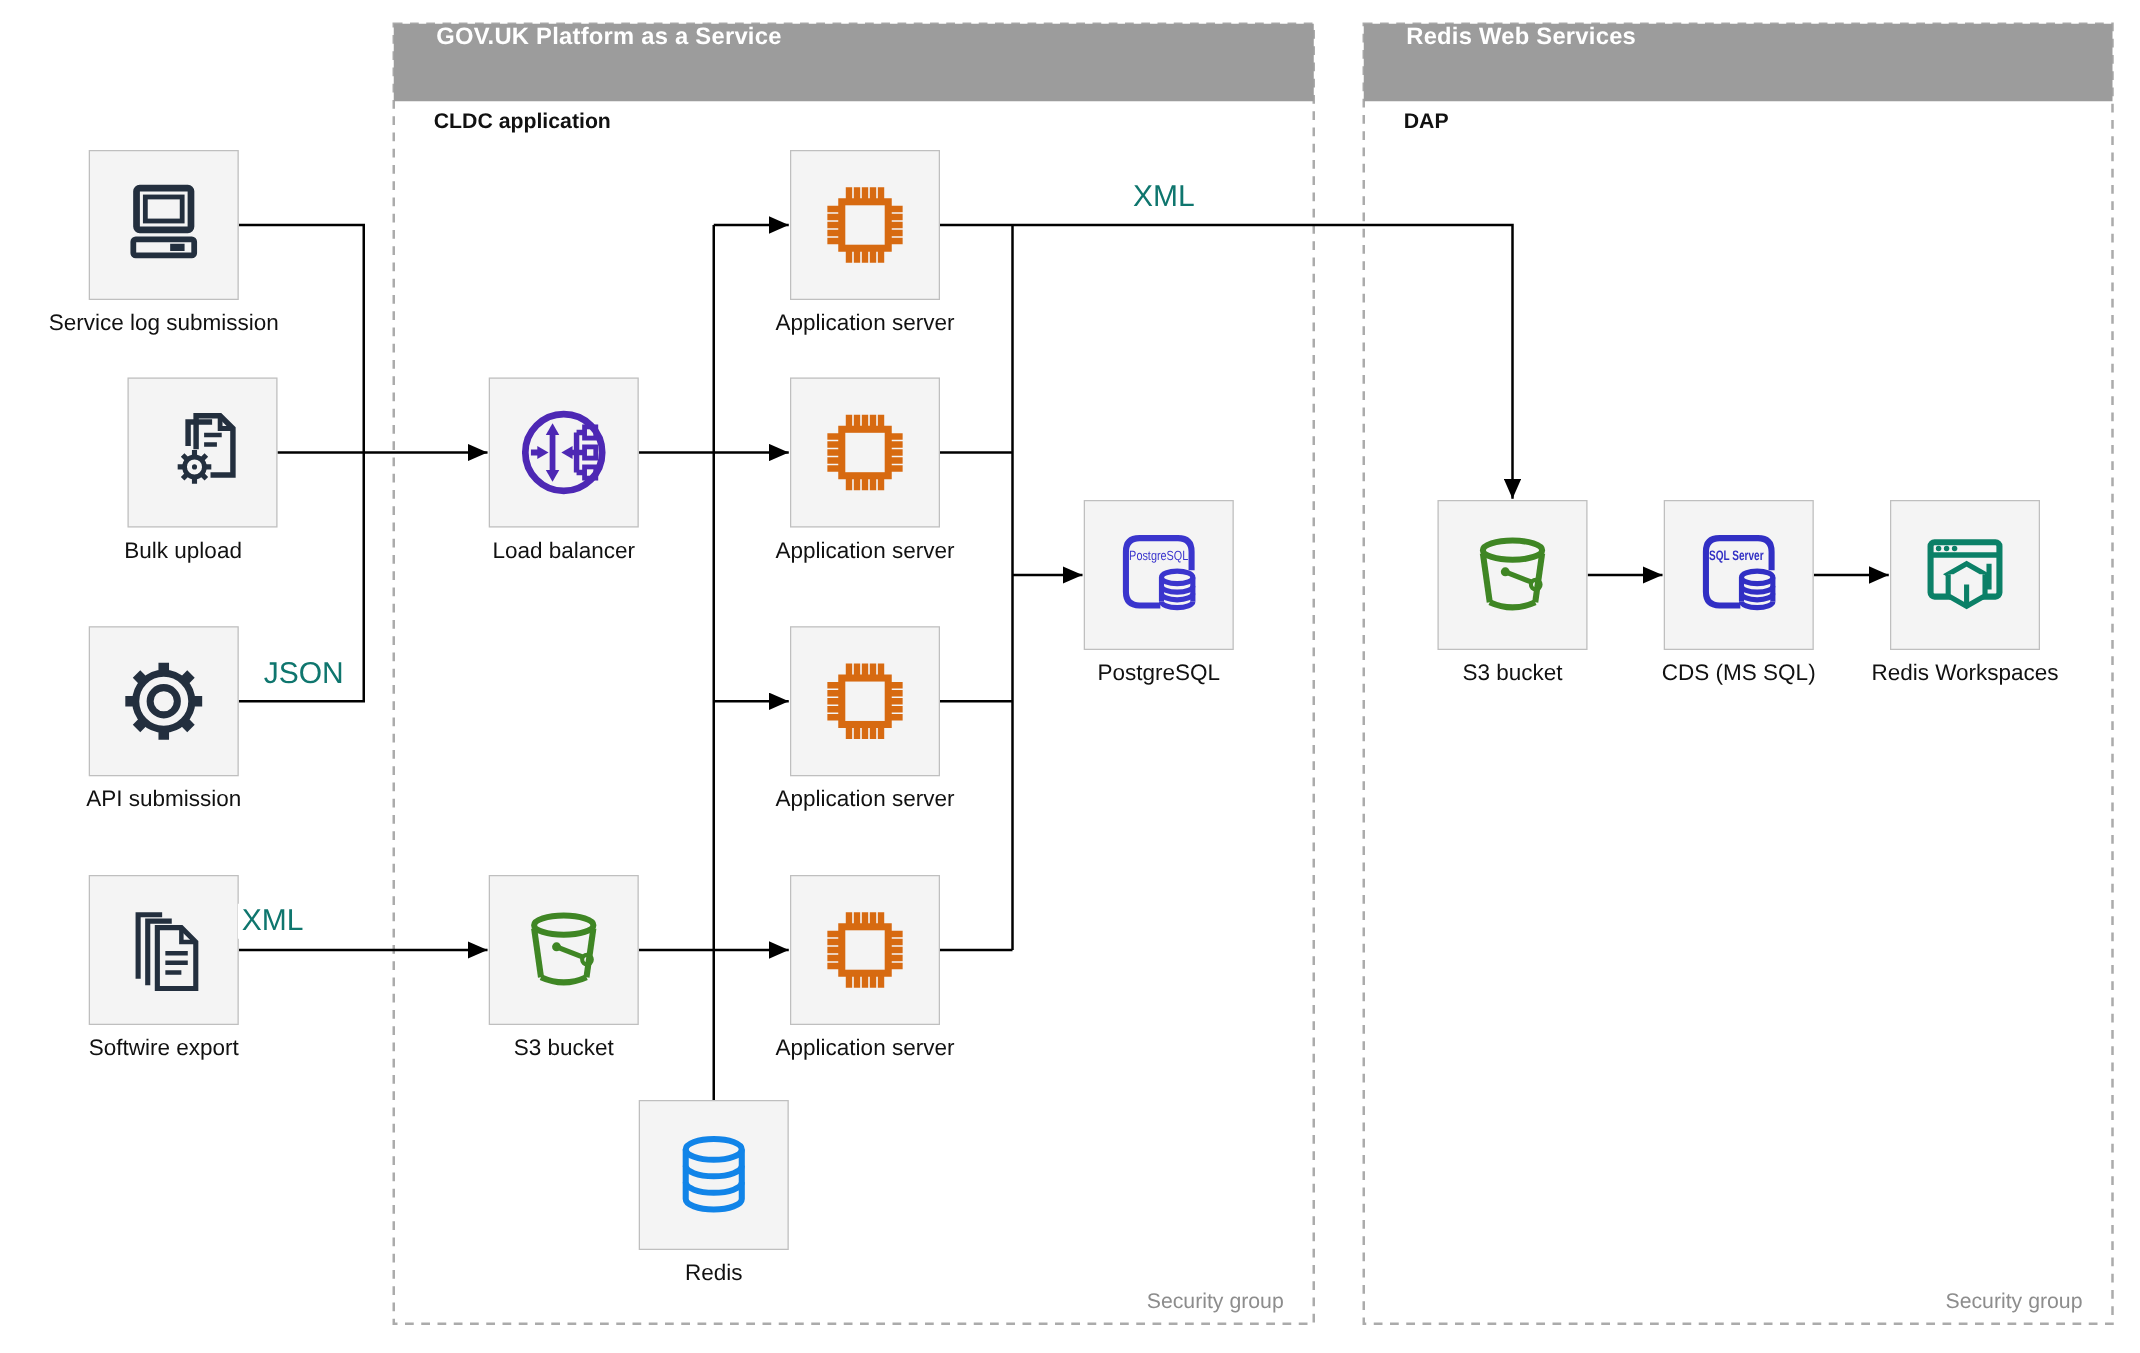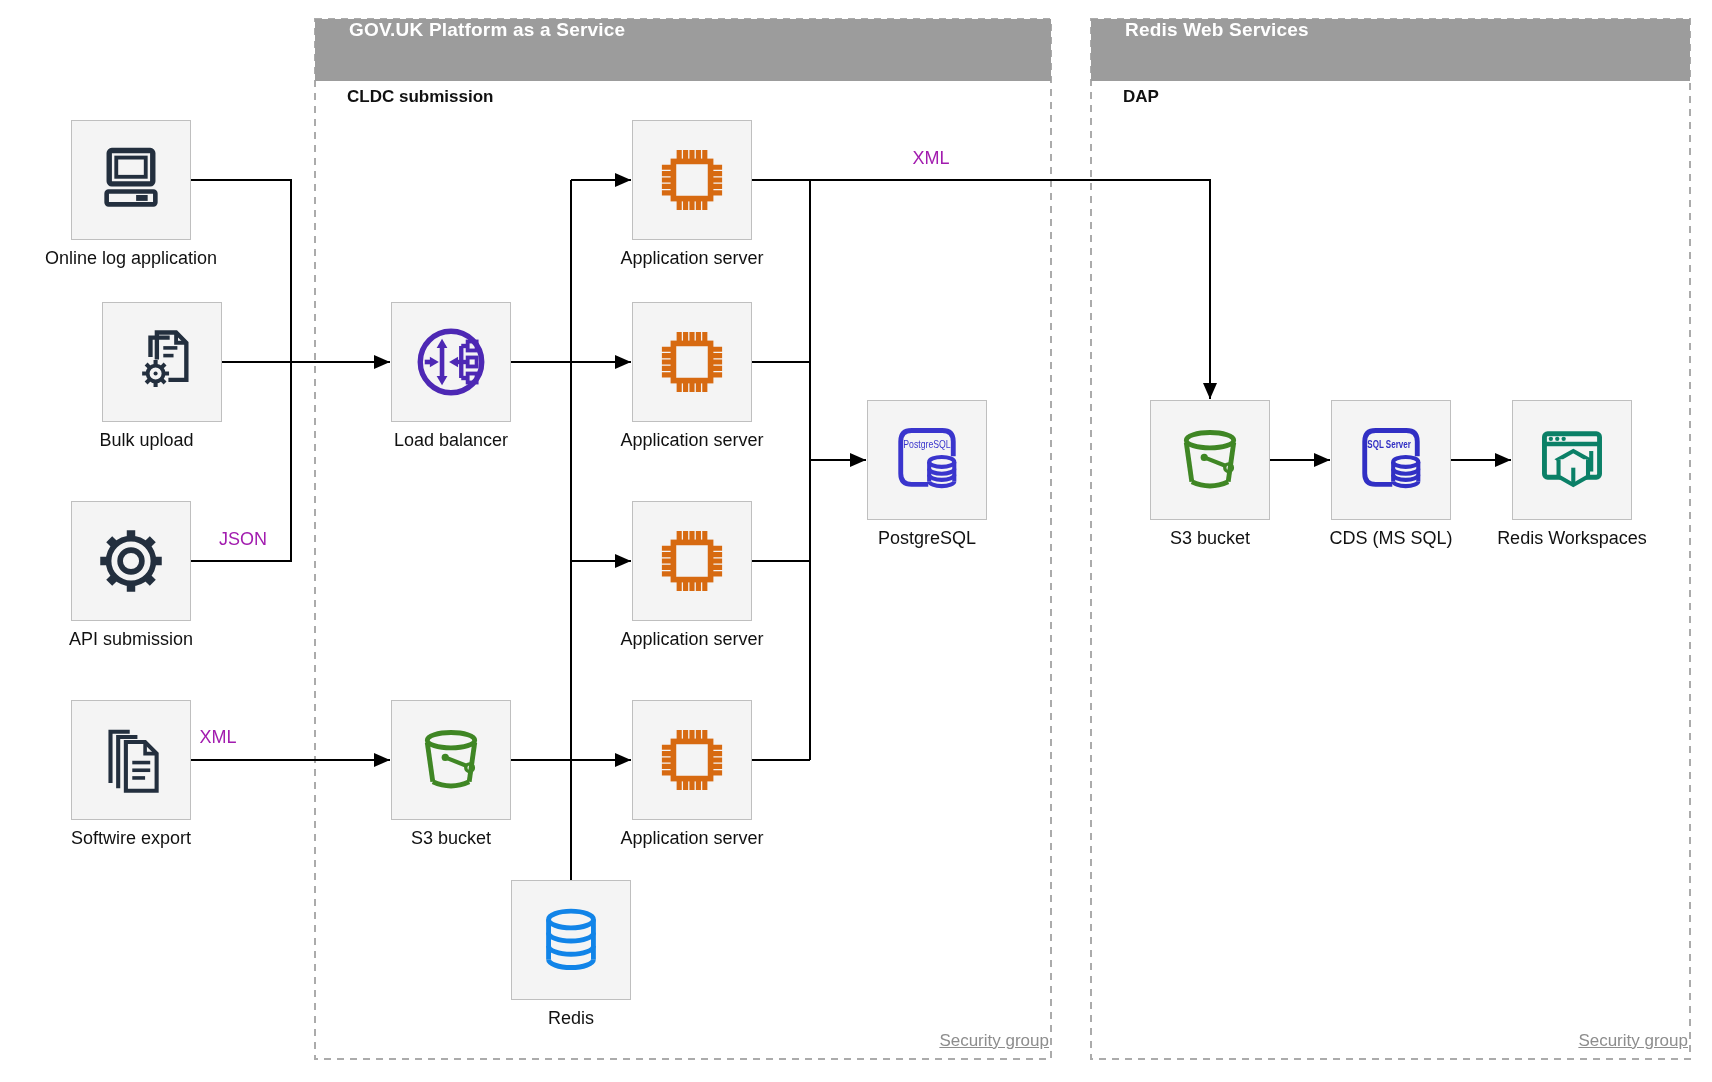--- a/index.html
+++ b/index.html
@@ -15,35 +15,35 @@
   .container{position:absolute;}
   .container-header{
     position:absolute;left:0;top:0;width:100%;height:62px;background:var(--c-header_gray);
     display:flex;align-items:flex-start;box-sizing:border-box;padding-left:34px;
     color:#fff;font-size:19px;font-weight:bold;letter-spacing:.2px;
   }
   .container-sublabel{
     position:absolute;left:32px;top:68px;font-size:17px;font-weight:bold;color:#111;
   }
   .container-footer{
-    position:absolute;right:2px;bottom:8px;font-size:17px;color:var(--c-footer_text);text-decoration:underline;
+    position:absolute;right:24px;bottom:8px;font-size:17px;color:var(--c-footer_text);
   }
   .node{position:absolute;width:120px;}
   .icon-box{
     width:120px;height:120px;background:var(--c-box_bg);
     border:1.5px solid var(--c-box_border);box-sizing:border-box;
     display:flex;align-items:center;justify-content:center;
   }
   .icon-box svg{width:82px;height:82px;}
   .node-label{
     position:absolute;top:128px;left:50%;transform:translateX(-50%);
     width:250px;text-align:center;font-size:18px;color:#111;white-space:nowrap;
   }
   .edge-label{
-    position:absolute;transform:translate(-50%,-50%);font-size:18px;color:#a21caf;
+    position:absolute;transform:translate(-50%,-50%);font-size:24px;color:#0f766e;
     background:#fff;padding:0 3px;white-space:nowrap;
   }
 </style>
 </head>
 <body>
 
 <div class="canvas" style="--c-navy: #232f3e; --c-orange: #d76a11; --c-purple: #4d28b4; --c-green: #3f8624; --c-indigo_pg: #3a35cd; --c-indigo_sql: #312fc4; --c-azure: #1184e8; --c-teal: #0b8067; --c-header_gray: #9c9c9c; --c-box_bg: #f4f4f4; --c-box_border: #bfbfbf; --c-dash: #ababab; --c-footer_text: #8d8d8d; --c-edge: #000000;">
 
   <svg class="edges" width="1712" height="1082" viewBox="0 0 1712 1082">
     <defs>
@@ -85,42 +85,42 @@
       <path d="M1270 460 H1330" marker-end="url(#arr)"></path>
 
       <path d="M1451 460 H1511" marker-end="url(#arr)"></path>
     </g>
   </svg>
 
   <div class="container" style="left:315px;top:19px;width:736px;height:1040px;">
     <div class="container-header">
       <span>GOV.UK Platform as a Service</span>
     </div>
-    <div class="container-sublabel">CLDC submission</div>
+    <div class="container-sublabel">CLDC application</div>
     <div class="container-footer">Security group</div>
   </div>
 
   <div class="container" style="left:1091px;top:19px;width:599px;height:1040px;">
     <div class="container-header">
       <span>Redis Web Services</span>
     </div>
     <div class="container-sublabel">DAP</div>
     <div class="container-footer">Security group</div>
   </div>
 
   <div class="node" style="left:71px;top:120px;">
     <div class="icon-box">
       <svg viewBox="0 0 64 64" style="color:var(--c-navy)" fill="none" stroke="currentColor">
         <rect x="15" y="9" width="34" height="26" rx="2" stroke-width="4.2"></rect>
         <rect x="20.5" y="14.5" width="23" height="15" stroke-width="3"></rect>
         <rect x="13" y="41" width="38" height="10" rx="1.5" stroke-width="3.6"></rect>
         <line x1="36" y1="46" x2="45" y2="46" stroke-width="4.6"></line>
       </svg>
     </div>
-    <div class="node-label">Online log application</div>
+    <div class="node-label">Service log submission</div>
   </div>
 
   <div class="node" style="left:71px;top:302px;padding-left:31px;">
     <div class="icon-box">
       <svg viewBox="0 0 64 64" style="color:var(--c-navy)" fill="none" stroke="currentColor">
         <path d="M23 28 V13 H38" stroke-width="3.4"></path>
         <path d="M28 30 V9 H43 L51 17 V46 H37" stroke-width="3.4"></path>
         <path d="M43 9 V17 H51" stroke-width="3"></path>
         <line x1="33" y1="21" x2="44" y2="21" stroke-width="2.8"></line>
         <line x1="33" y1="27" x2="41" y2="27" stroke-width="2.8"></line>

